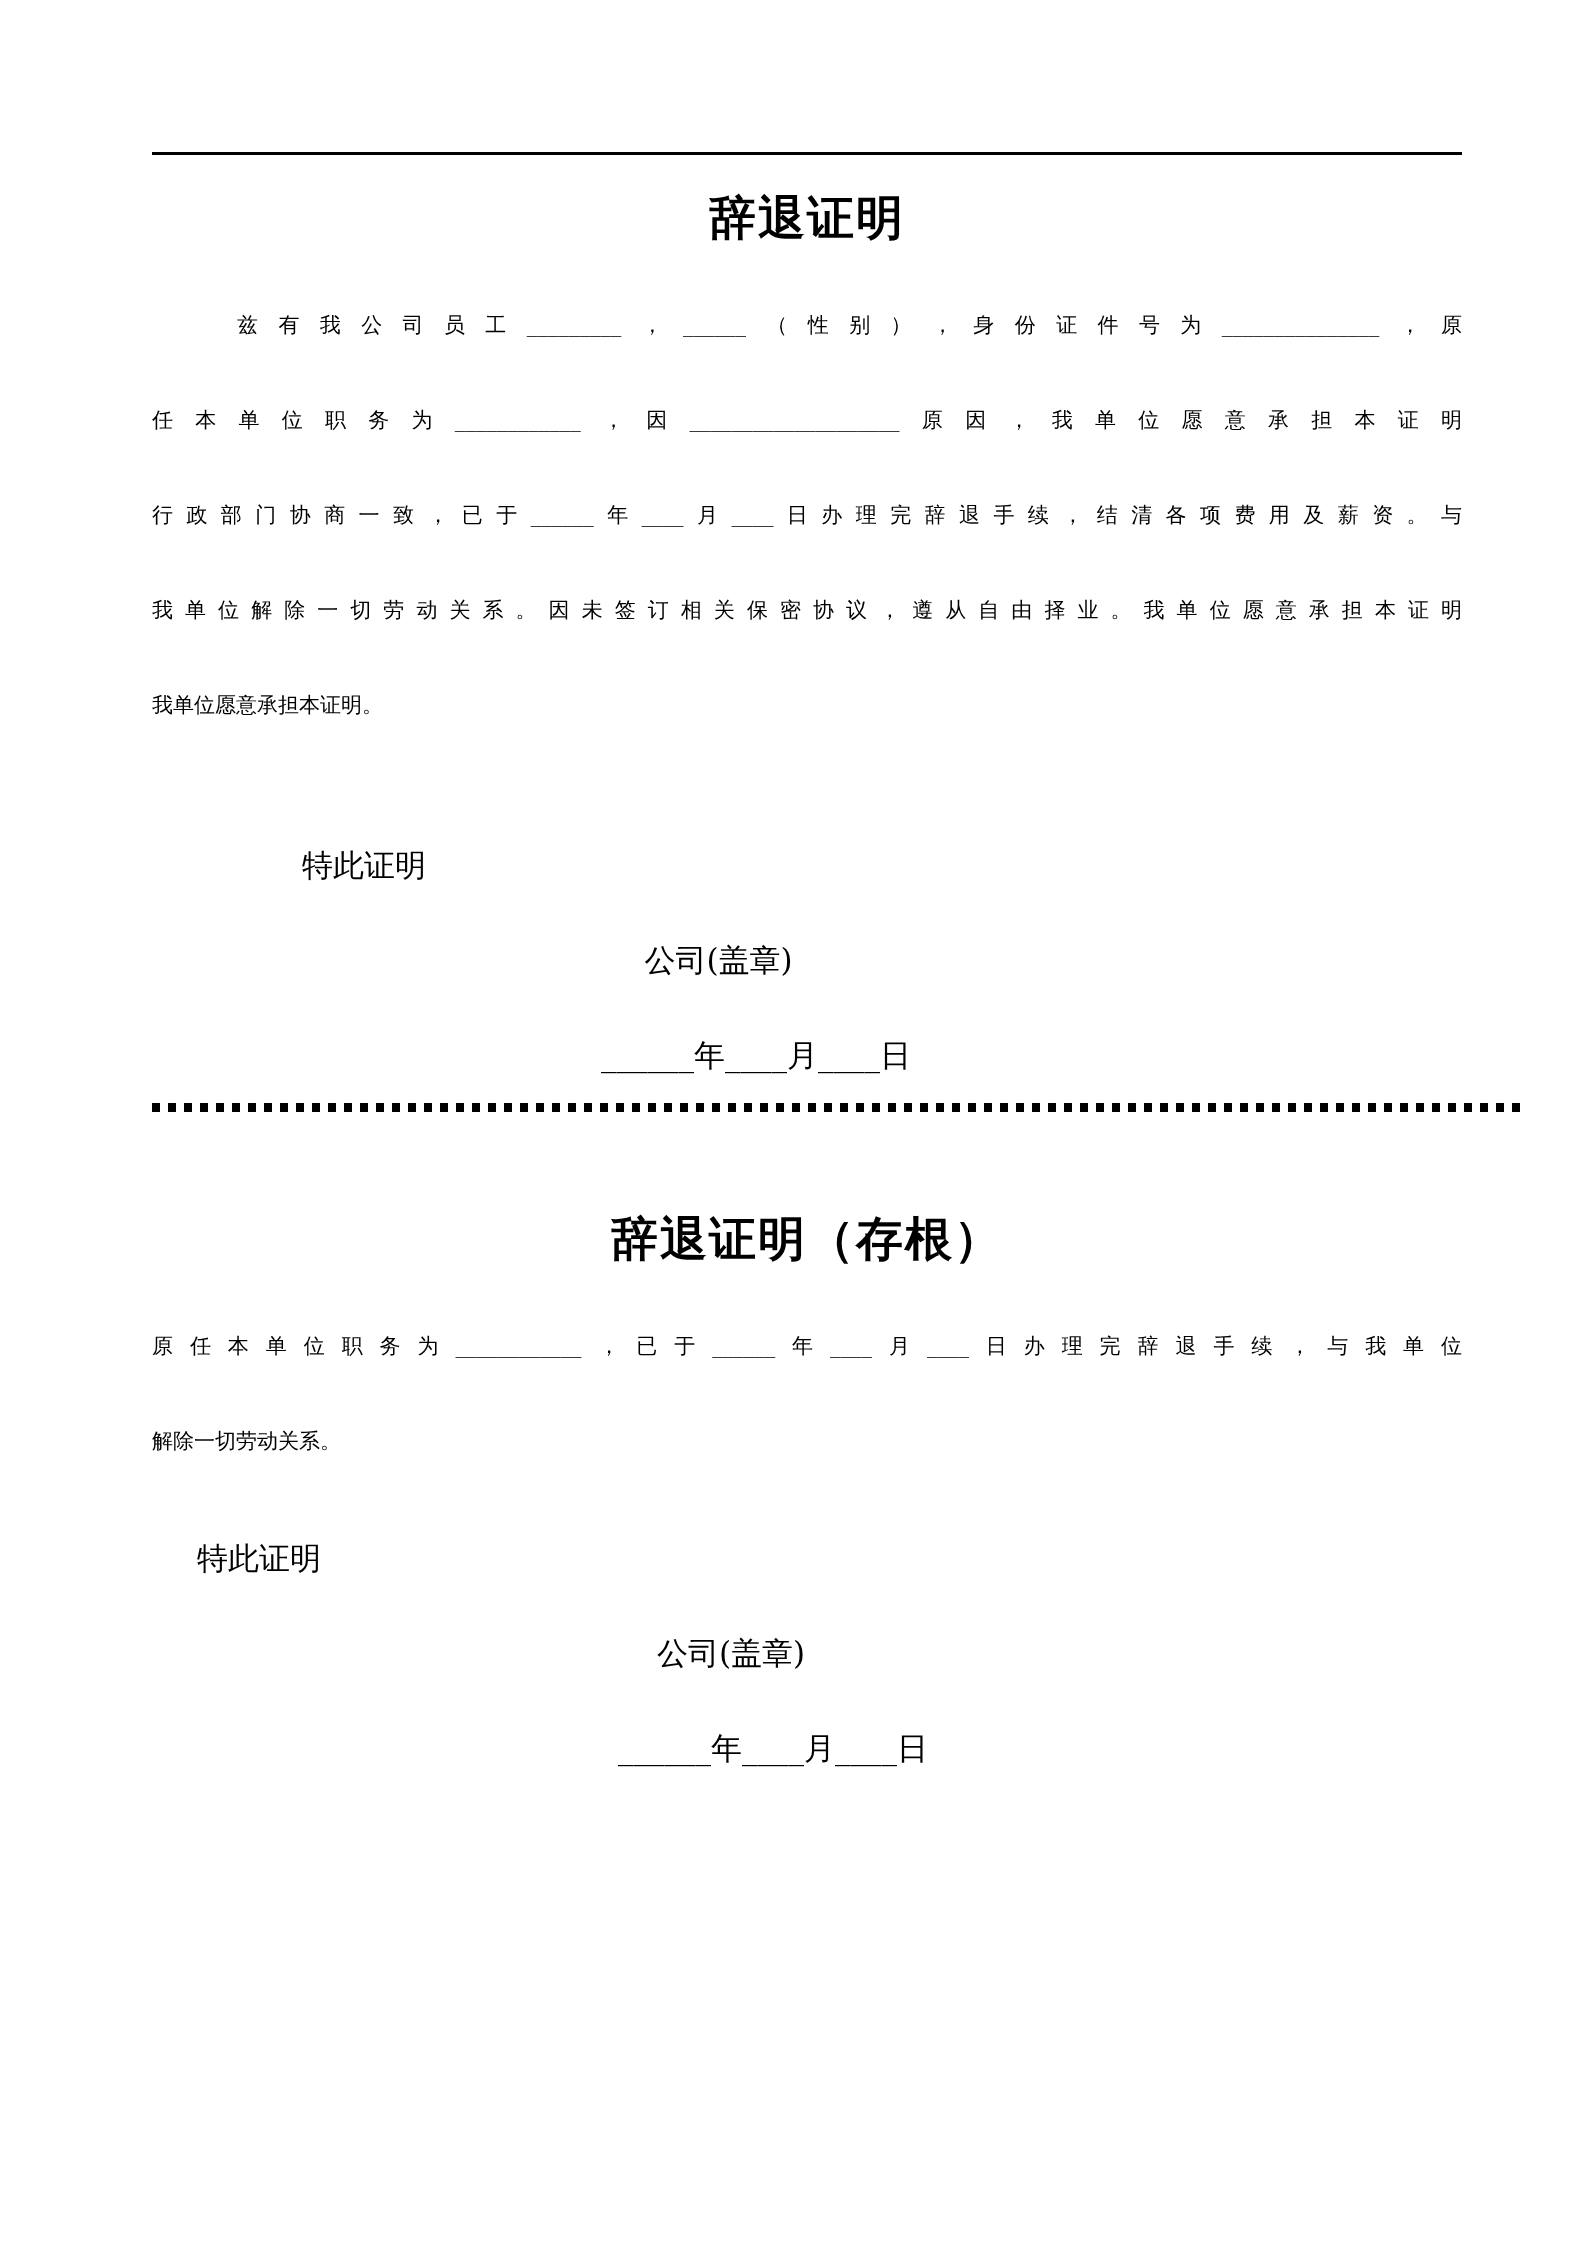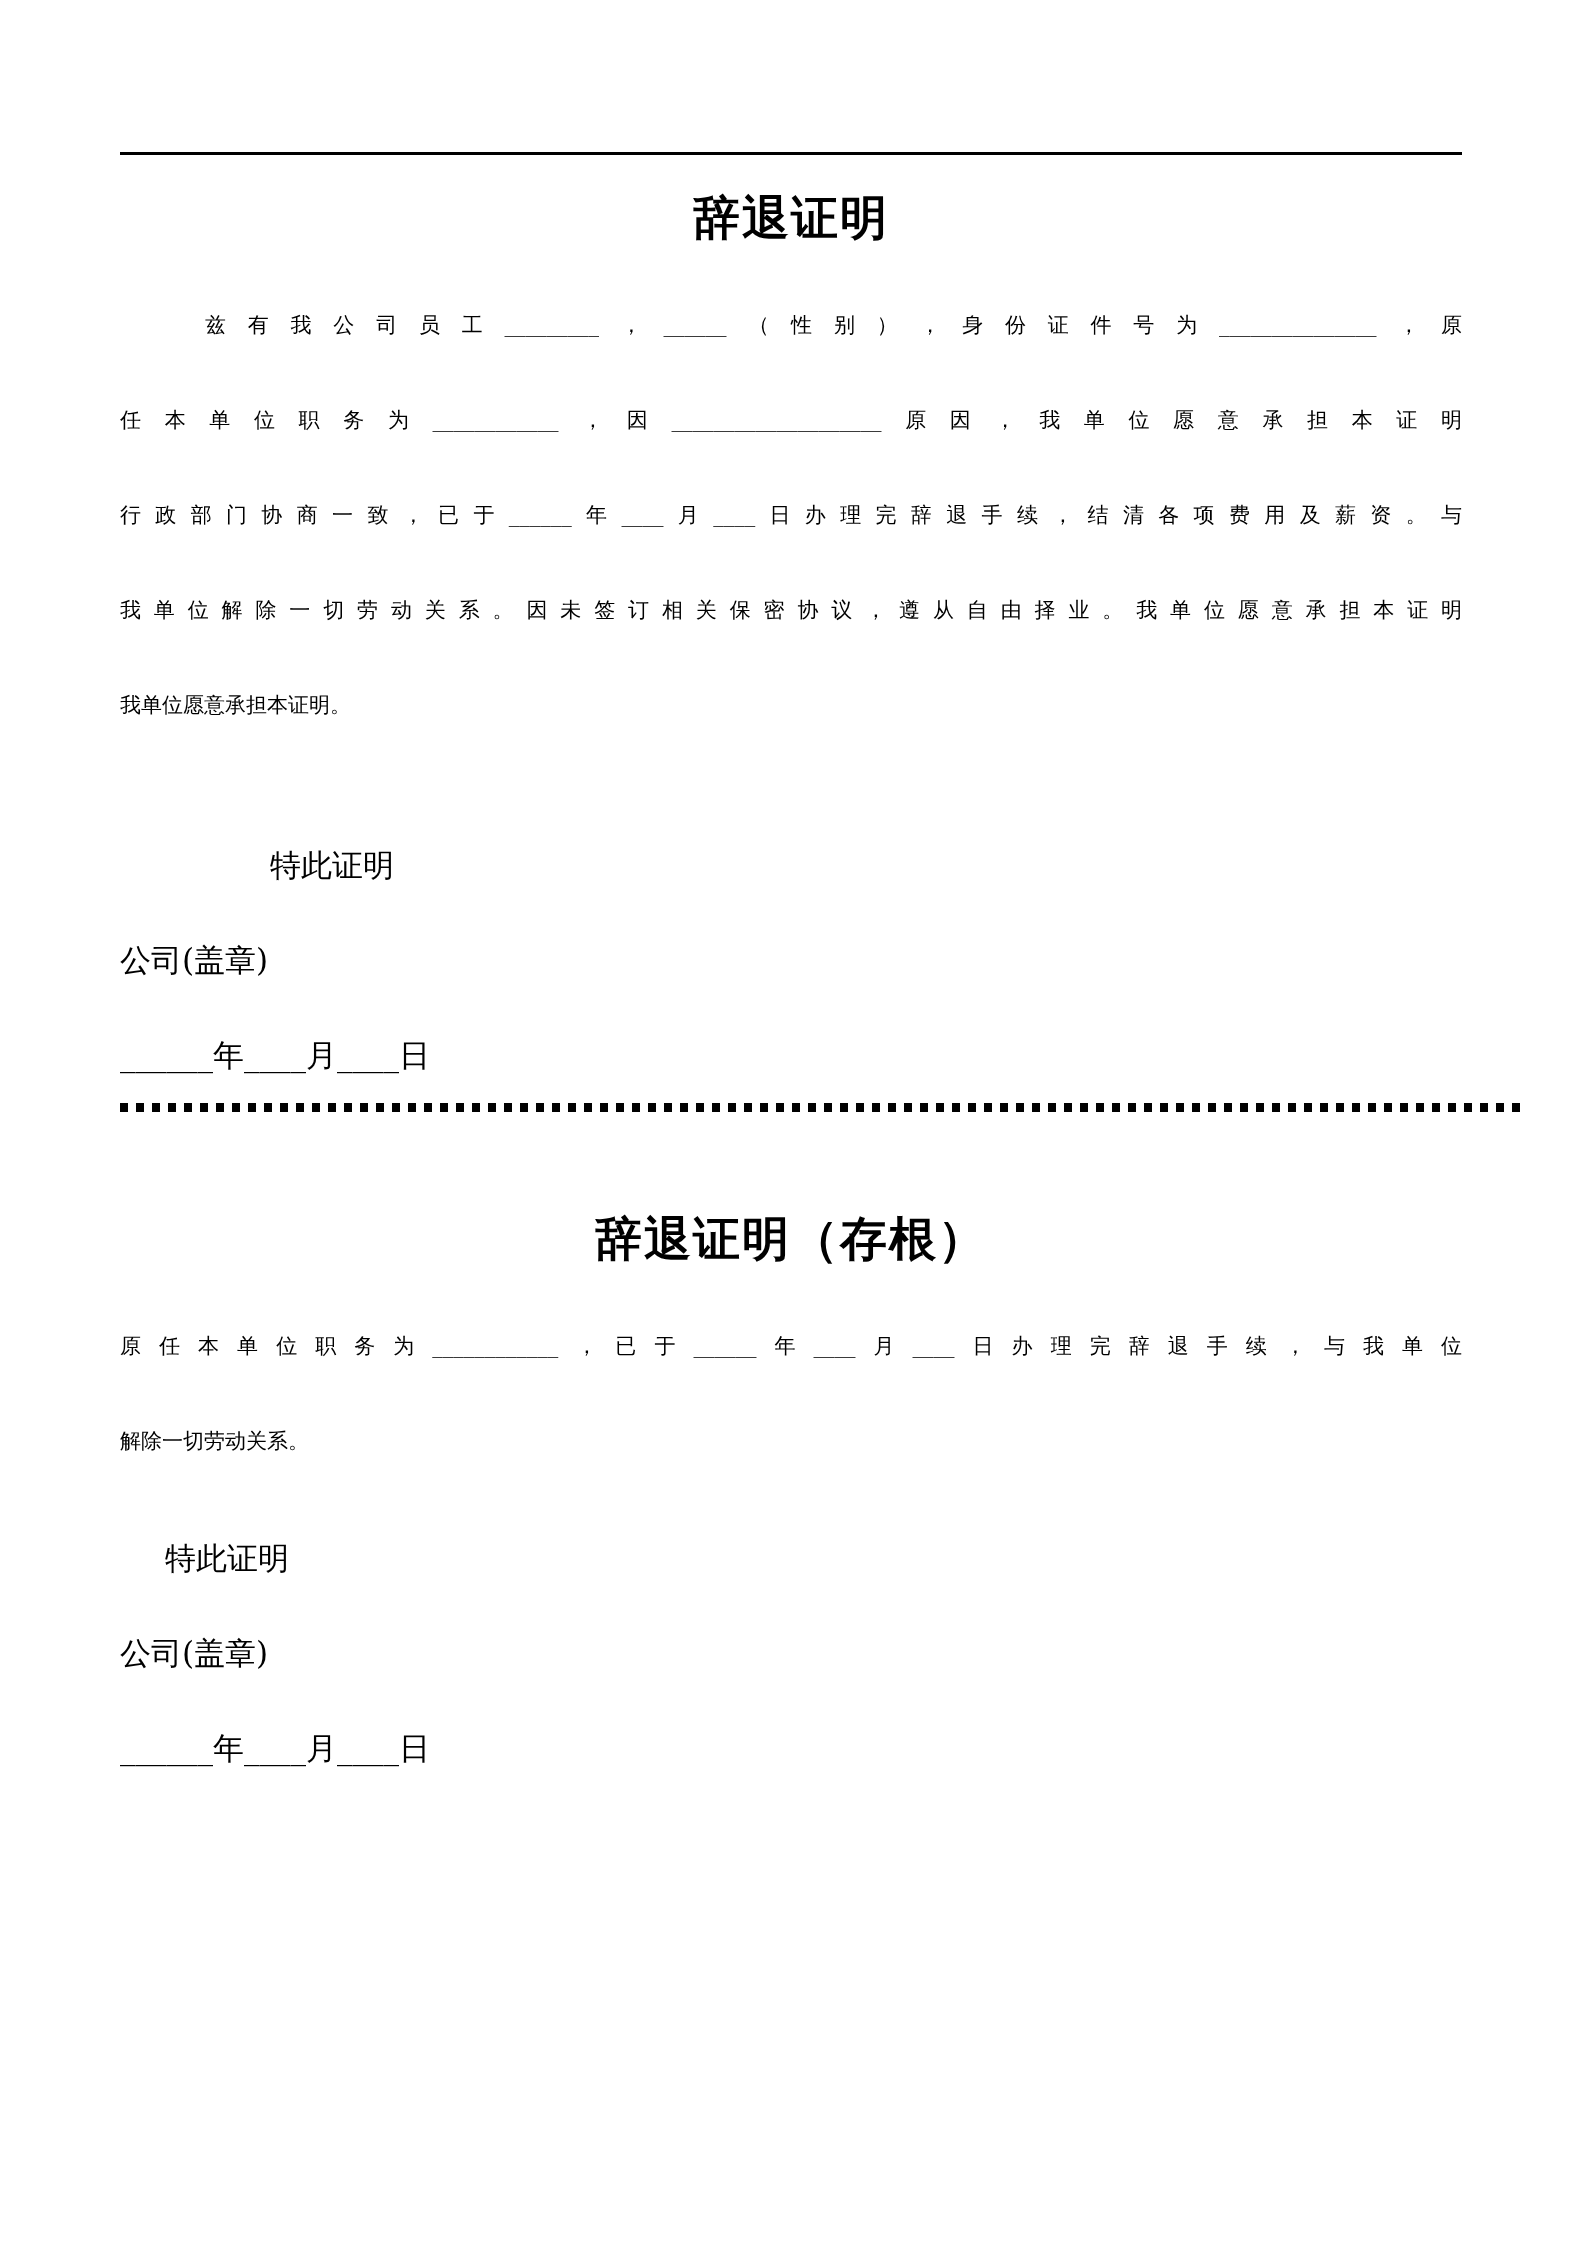--- a/index.html
+++ b/index.html
@@ -10,20 +10,21 @@
   body {
     width: 1587px;
     height: 2245px;
     font-family: "DejaVu Serif", serif;
     color: #000000;
     position: relative;
     overflow: hidden;
   }
   .page {
     padding: 0 125px 0 120px;
+    margin-left: 32px;
   }
   .top-rule {
     height: 3px;
     background: #000;
     margin-top: 152px;
   }
   .cert-title {
     font-size: 47px;
     font-weight: bold;
     text-align: center;
@@ -56,21 +57,21 @@
     margin-top: 65px;
     padding-left: 150px;
   }
   .closing-stub {
     margin-top: 22px;
     padding-left: 45px;
   }
   .seal-line, .date-line {
     font-size: 31px;
     line-height: 95px;
-    text-align: left;
+    text-align: center;
   }
   .seal-cert { padding-right: 177px; }
   .date-cert { padding-right: 102px; }
   .seal-stub { padding-right: 152px; }
   .date-stub { padding-right: 68px; }
   .perforation {
     height: 9px;
     margin-right: -62px;
     background: repeating-linear-gradient(to right, #000 0 8px, transparent 8px 16px);
   }

